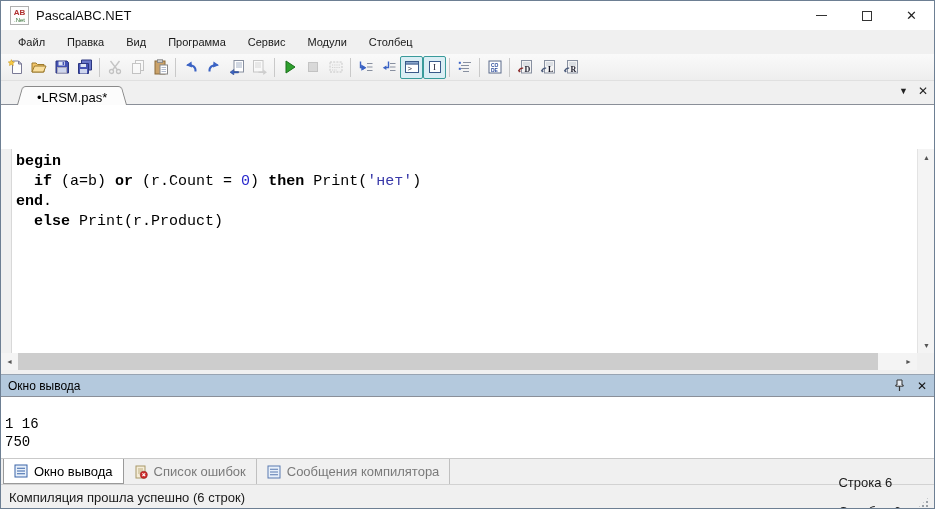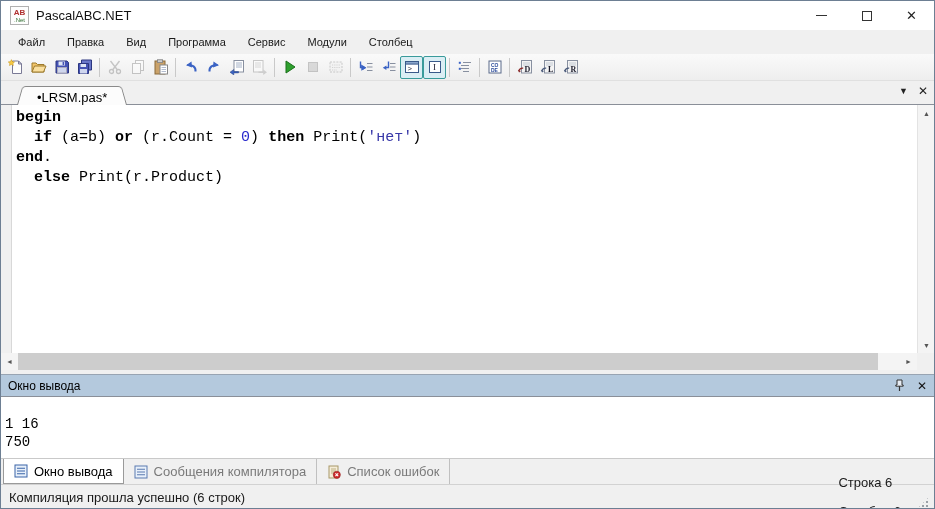--- a/index.html
+++ b/index.html
@@ -34,21 +34,21 @@
   .tabbar { height:23px; background:#f0f0f0; display:flex; align-items:flex-end; padding-left:16px; flex:0 0 auto; position:relative; }
   .doc-tab { position:relative; height:21px; padding:0 20px; display:flex; align-items:flex-end; margin-bottom:-1px; z-index:3; }
   .doc-tab::before { content:""; position:absolute; inset:0; background:#fcfcfc; border:1px solid #8a8a8a; border-bottom:none; border-radius:4px 4px 0 0; transform:perspective(8px) rotateX(2.4deg); transform-origin:bottom; }
   .doc-tab .lbl { position:relative; z-index:1; font-size:13px; color:#000; }
   .tabbar-right { position:absolute; right:6px; top:3px; display:flex; gap:10px; align-items:center; }
   .tabbar-right .g { font-size:9px; color:#222; }
   .tabbar-right .x { font-size:12px; color:#222; }
 
   
   .editor-wrap { height:266px; display:flex; flex-direction:column; border-top:1px solid #8a8f98; background:#fff; flex:0 0 auto; }
-  .edit-row { flex:1 1 auto; display:flex; min-height:0; }
+  .edit-row { flex:1 1 auto; display:flex; min-height:0;margin-top:44px; }
   .gutter { width:11px; background:#f0f0f0; border-right:1px solid #d8d8d8; flex:0 0 auto; }
   .code-area { flex:1 1 auto; padding:3px 0 0 4px; font-family:"Liberation Mono", monospace; font-size:15px; line-height:20px; overflow:hidden; }
   .code-line { white-space:pre; }
   .tk-kw { color:#000; font-weight:bold; }
   .tk-pl { color:#000; }
   .tk-num { color:#2727cc; }
   .tk-str { color:#3737a8; }
 
   .vscroll { width:17px; background:#f4f4f4; border-left:1px solid #e3e3e3; display:flex; flex-direction:column; flex:0 0 auto; }
   .sarrow { width:17px; height:16px; display:flex; align-items:center; justify-content:center; font-size:7px; color:#555; flex:0 0 auto; }
@@ -343,33 +343,33 @@
   <div class="btabs">
     <div class="btab active">
       <svg viewBox="0 0 14 14">
           <rect x="1" y="1" width="12" height="12" fill="#e8f0fa" stroke="#3a64a8"></rect>
           <path d="M3 4.2h8M3 7h8M3 9.8h8" stroke="#3a64a8" stroke-width="1.1"></path>
         </svg>
       <span>Окно вывода</span>
     </div>
     <div class="btab">
       <svg viewBox="0 0 14 14">
-          <rect x="1" y="1" width="12" height="12" fill="#e8f0fa" stroke="#5a7ab0"></rect>
-          <path d="M3 4.2h8M3 7h8M3 9.8h8" stroke="#5a7ab0" stroke-width="1.1"></path>
-        </svg>
-      <span>Сообщения компилятора</span>
-    </div>
-    <div class="btab">
-      <svg viewBox="0 0 14 14">
           <rect x="2" y="1" width="9" height="12" fill="#f5edd8" stroke="#a89868"></rect>
           <path d="M4 4h5M4 6h5M4 8h3" stroke="#b8a878" stroke-width=".9"></path>
           <circle cx="9.8" cy="9.8" r="3.6" fill="#cc2a2a" stroke="#8a1a1a" stroke-width=".5"></circle>
           <path d="M8.4 8.4l2.8 2.8M11.2 8.4l-2.8 2.8" stroke="#fff" stroke-width="1.1"></path>
         </svg>
       <span>Список ошибок</span>
+    </div>
+    <div class="btab">
+      <svg viewBox="0 0 14 14">
+          <rect x="1" y="1" width="12" height="12" fill="#e8f0fa" stroke="#5a7ab0"></rect>
+          <path d="M3 4.2h8M3 7h8M3 9.8h8" stroke="#5a7ab0" stroke-width="1.1"></path>
+        </svg>
+      <span>Сообщения компилятора</span>
     </div>
   </div>
 
   <div class="statusbar">
     <span class="status-msg">Компиляция прошла успешно (6 строк)</span>
     <span class="status-pos">
       <span>Строка 6</span>
       <span>Столбец 6</span>
     </span>
     <span class="grip"></span>

